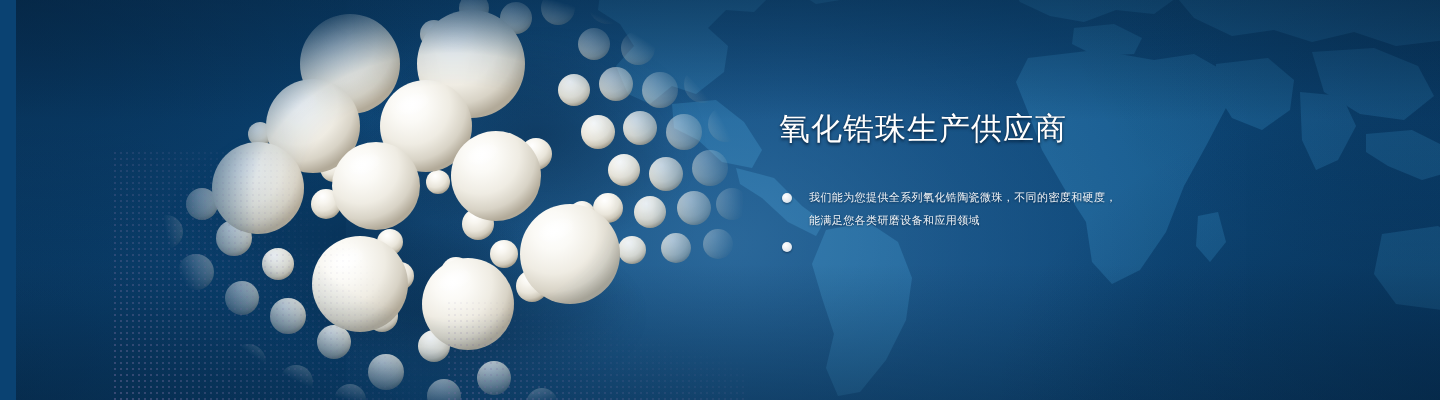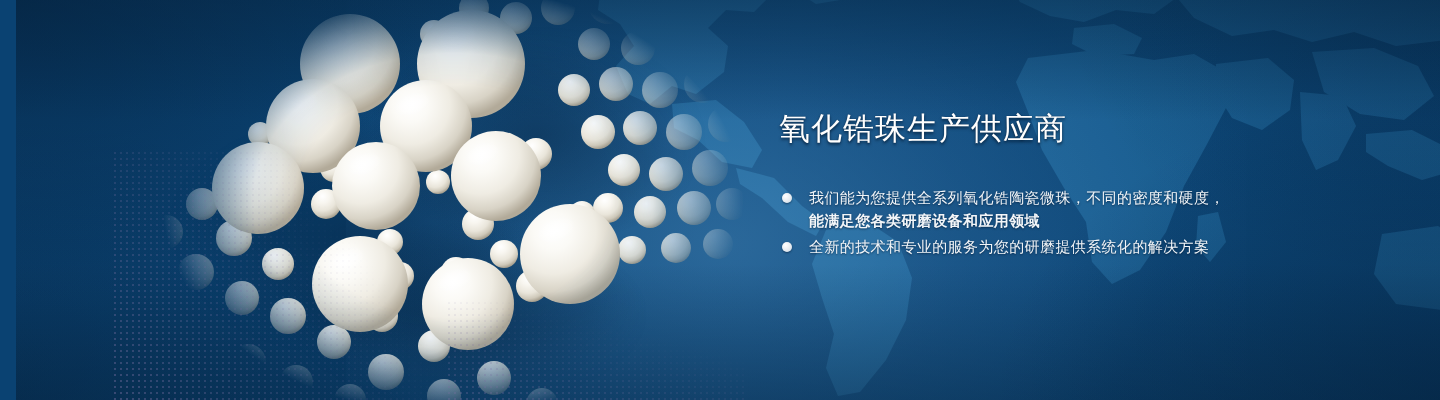--- a/index.html
+++ b/index.html
@@ -109,35 +109,35 @@
 
   .bullets{
     list-style:none;
     margin:38px 0 0 0;
     padding:0;
   }
   .bullet{
     position:relative;
     padding-left:30px;
     margin-bottom:3px;
-    font-size:15px;
+    font-size:11px;
     line-height:23px;
     color:#f2f5f8;
     letter-spacing:.4px;
     text-shadow:0 1px 2px rgba(2,22,45,.6);
   }
   .bullet .dot{
     position:absolute;
     left:3px; top:7px;
     width:10px; height:10px;
     border-radius:50%;
     background:radial-gradient(circle at 35% 32%, #ffffff 0%, #e6ebf0 55%, #c9d3dc 100%);
     box-shadow:0 1px 2px rgba(2,22,45,.5);
   }
-  .bullet .line2{display:block;font-weight:bold;}
+  .bullet .line2{display:block;}
 </style>
 </head>
 <body>
 
 <div id="banner">
 
   <div class="bg-base"></div>
   <div class="bg-glow"></div>
 
   <div class="bg-map">
@@ -333,20 +333,19 @@
     <ul class="bullets">
 
       <li class="bullet">
         <span class="dot"></span>
         <span>我们能为您提供全系列氧化锆陶瓷微珠，不同的密度和硬度，</span>
         <span class="line2">能满足您各类研磨设备和应用领域</span>
       </li>
 
       <li class="bullet">
         <span class="dot"></span>
-        <span>全新的技术和专业的服务为您的研磨提供系统化的解决方案</span>
       </li>
 
 
     </ul>
   </div>
 
 </div>
 
 </body></html>

